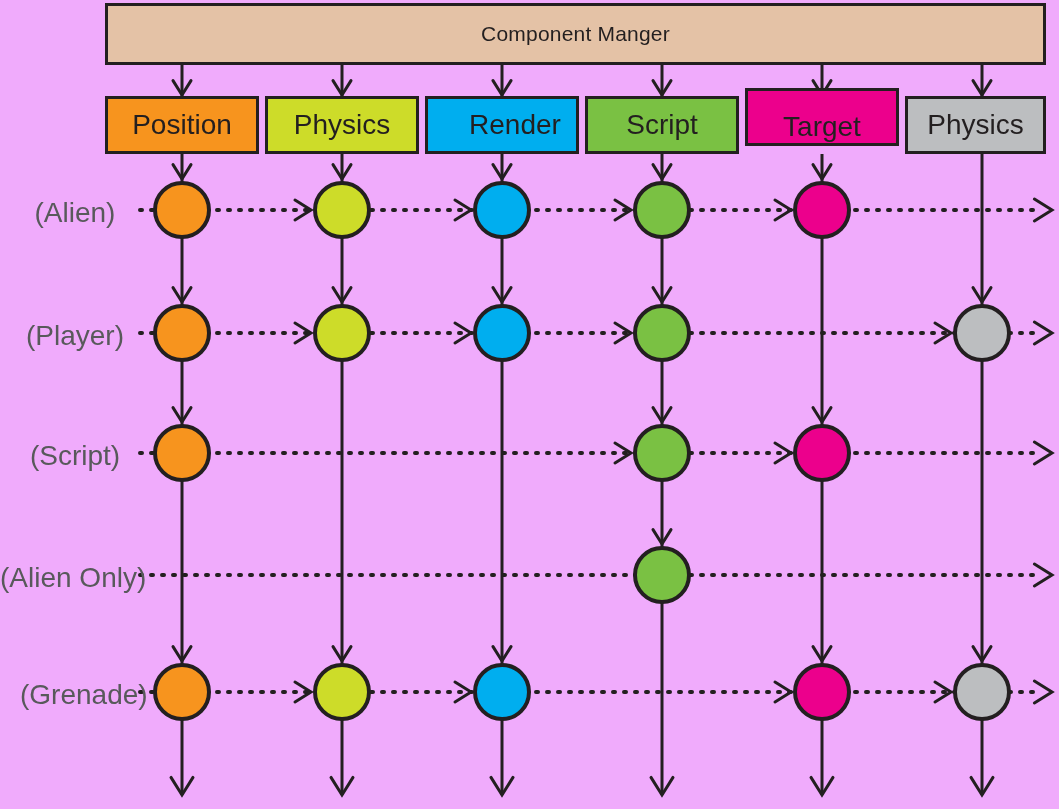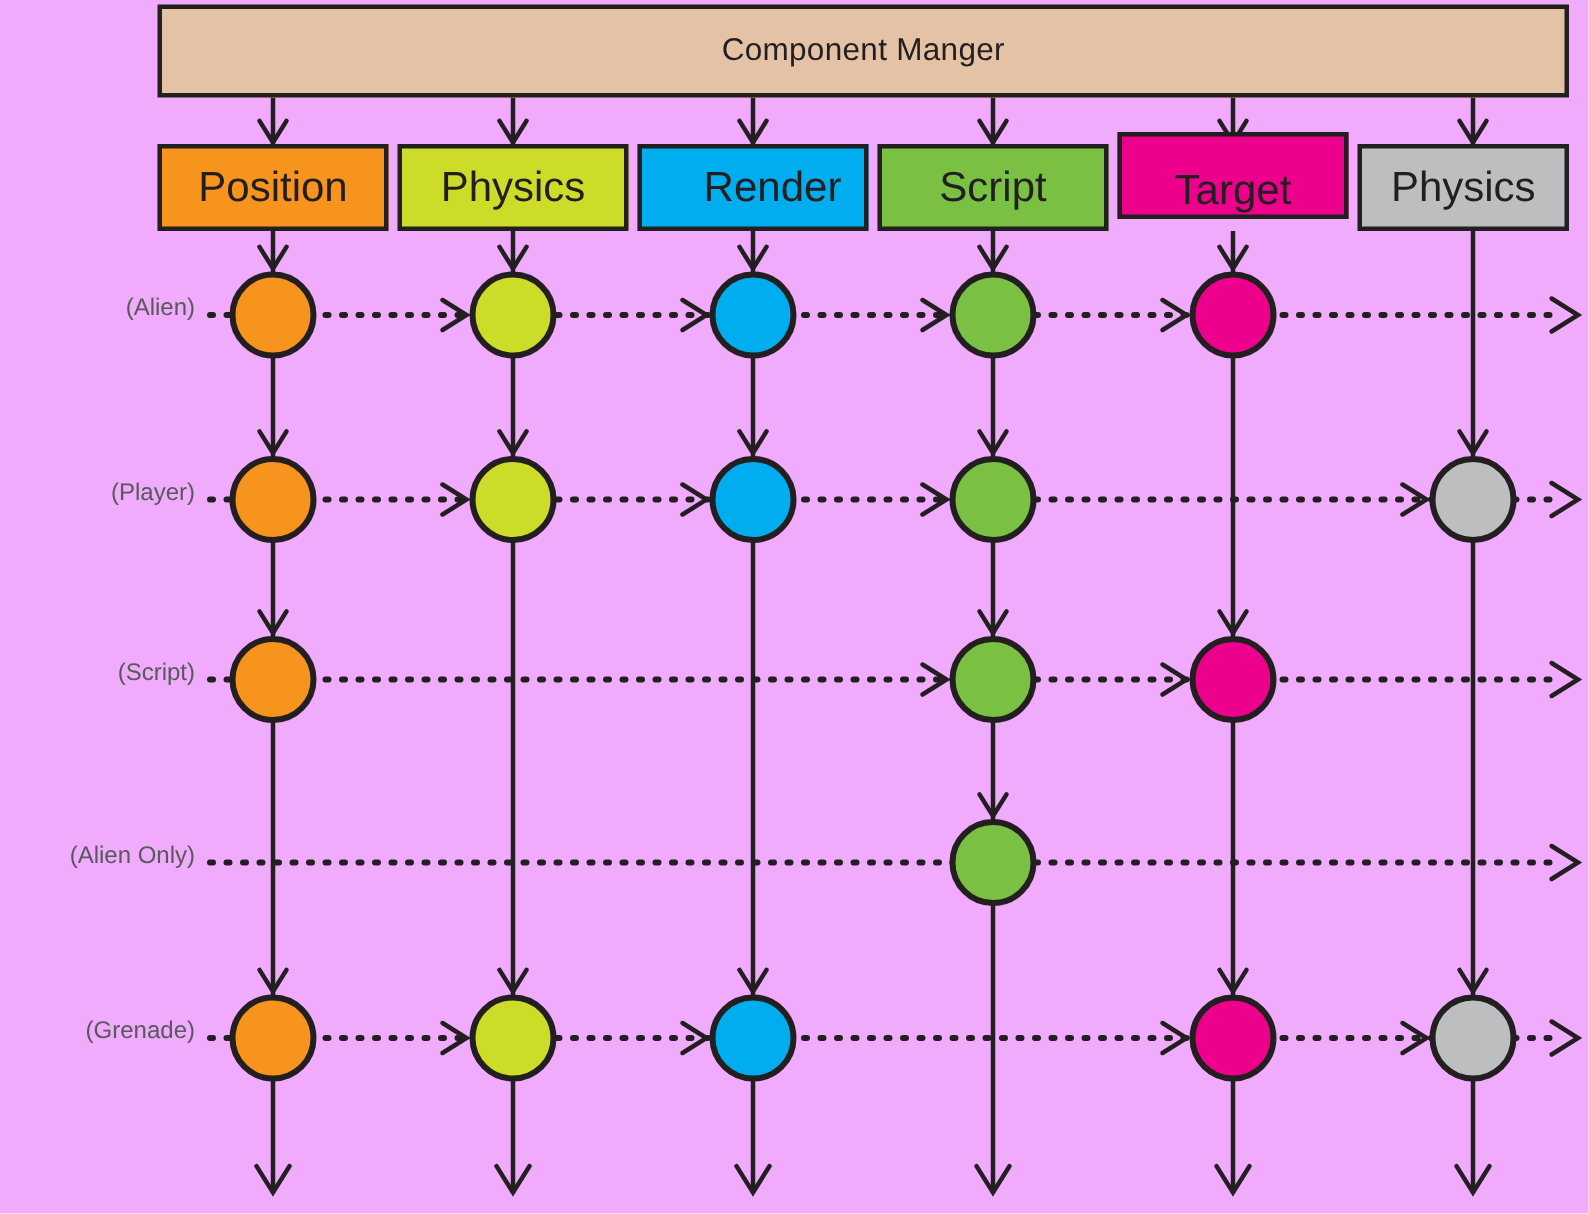--- a/index.html
+++ b/index.html
@@ -48,22 +48,22 @@
     justify-content: center;
   }
   .comp-box-label {
     font-size: 28px;
     color: #231f20;
     font-family: "Liberation Sans", sans-serif;
     white-space: nowrap;
   }
   .row-label {
     position: absolute;
-    text-align: right;
-    font-size: 16px;
+    text-align: center;
+    font-size: 28px;
     color: #58595b;
     font-family: "Liberation Sans", sans-serif;
     white-space: nowrap;
   }
   .node-circle {
     position: absolute;
     box-sizing: border-box;
     border: 4px solid #231f20;
     border-radius: 50%;
   }

